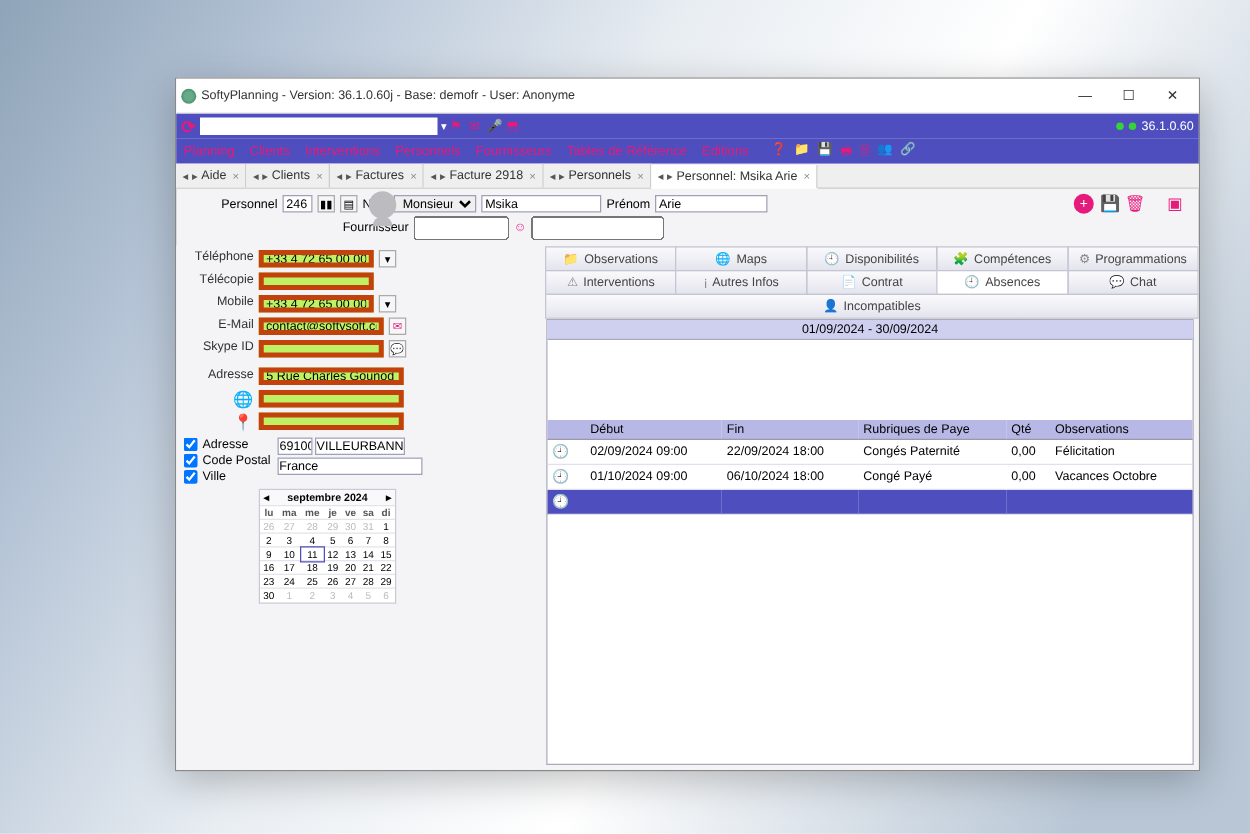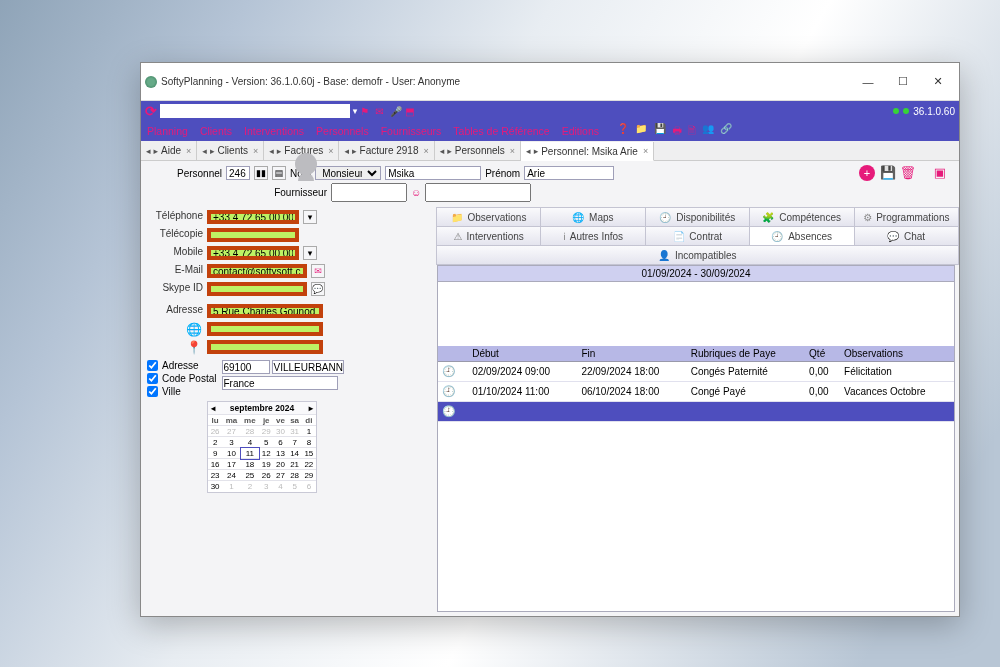--- a/index.html
+++ b/index.html
@@ -7,21 +7,21 @@
   background: linear-gradient(120deg, #8fa4b8 0%, #b5c4d6 18%, #e8edf2 40%, #ffffff 60%, #b8c6d5 90%);
   width: 1000px; height: 667px; overflow: hidden; position: relative;
 }
 .window {
   position: absolute; left: 140px; top: 62px; width: 820px; height: 555px;
   background: #f4f4f6; border: 1px solid #888;
   box-shadow: 0 8px 30px rgba(0,0,0,.25);
   display: flex; flex-direction: column;
 }
 .titlebar {
-  height: 38px; background: #fff; display: flex; align-items: center; padding: 0 4px; font-size: 10px; color: #333;
+  height: 28px; background: #fff; display: flex; align-items: center; padding: 0 4px; font-size: 10px; color: #333;
   border-bottom: 1px solid #ddd;
 }
 .titlebar .spacer { flex: 1; }
 .titlebar .winbtn { width: 34px; height: 18px; display: inline-flex; align-items: center; justify-content: center; margin-left: 1px; font-size: 11px; color:#333; }
 .titlebar .appicon { width:12px; height:12px; margin-right:4px; background: radial-gradient(circle,#6a8 40%,#486 80%); border-radius:50%; }
 .cmdbar {
   height: 20px; background: #4e4ebe; display: flex; align-items: center; padding: 0 4px; gap: 3px;
 }
 .cmdbar .refresh { color:#e61a7a; font-size:14px; font-weight:bold; line-height:1; }
 .cmdbar input.url {
@@ -258,21 +258,21 @@
               <input type="checkbox" checked="" style="">
               <span>Code Postal</span>
             </label>
           <label class="chk">
               <input type="checkbox" checked="" style="">
               <span>Ville</span>
             </label>
         </div>
         <div style="display:flex; flex-direction:column; gap:2px">
           <div style="display:flex; gap:2px">
-            <input style="width: 48px; height: 14px; font-size: 10px; border: 1px solid rgb(159, 159, 184);" value="69100">
+            <input style="width: 28px; height: 14px; font-size: 10px; border: 1px solid rgb(159, 159, 184);" value="69100">
             <input style="width: 72px; height: 14px; font-size: 10px; border: 1px solid rgb(159, 159, 184);" value="VILLEURBANNE">
           </div>
           <input style="width: 116px; height: 14px; font-size: 10px; border: 1px solid rgb(159, 159, 184);" value="France">
         </div>
       </div>
 
       <div class="cal" style="margin-left:60px">
         <div class="hdr">
           <span>◂</span>
           <span>septembre 2024</span>
@@ -416,21 +416,21 @@
               <tr>
                 <td><span class="clock">🕘</span></td>
                 <td>02/09/2024 09:00</td>
                 <td>22/09/2024 18:00</td>
                 <td>Congés Paternité</td>
                 <td>0,00</td>
                 <td>Félicitation</td>
               </tr>
               <tr>
                 <td><span class="clock">🕘</span></td>
-                <td>01/10/2024 11:00</td>
+                <td>01/10/2024 09:00</td>
                 <td>06/10/2024 18:00</td>
                 <td>Congé Payé</td>
                 <td>0,00</td>
                 <td>Vacances Octobre</td>
               </tr>
               <tr class="newrow">
                 <td><span class="clock" style="color:#bac">🕘</span></td>
                 <td></td>
                 <td></td>
                 <td></td>

